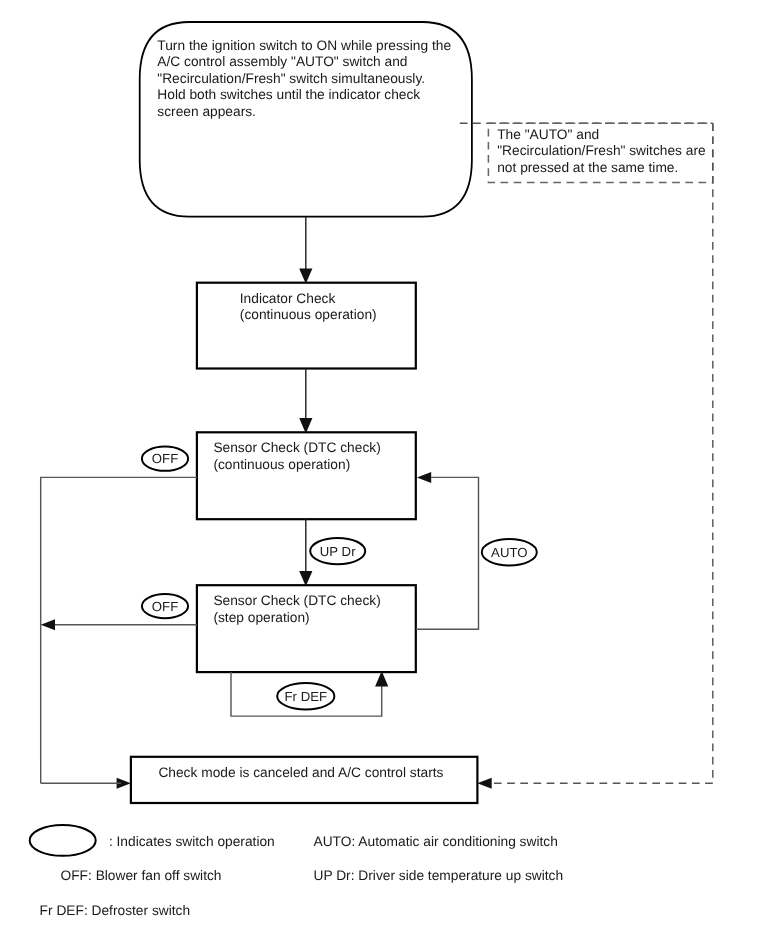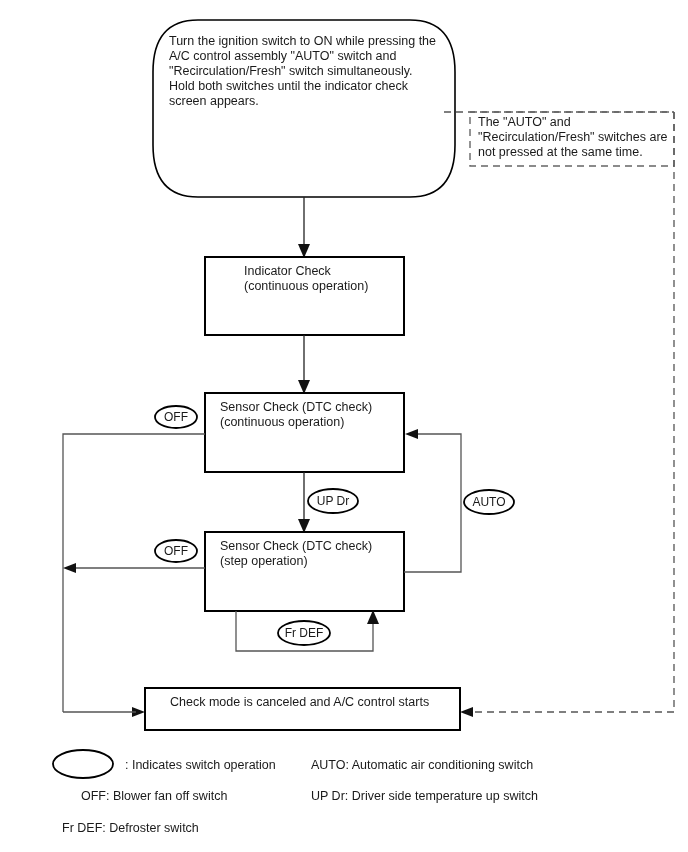--- a/index.html
+++ b/index.html
@@ -11,21 +11,20 @@
     width: 688px;
     height: 852px;
     font-family: "Liberation Sans", sans-serif;
     color: #000000;
     overflow: hidden;
   }
   #diagram-root {
     position: relative;
     width: 640px;
     height: 852px;
-    margin-left: 26px;
   }
   svg#flowchart {
     position: absolute;
     top: 0;
     left: 0;
     width: 688px;
     height: 852px;
   }
   .box-shape {
     fill: #ffffff;

